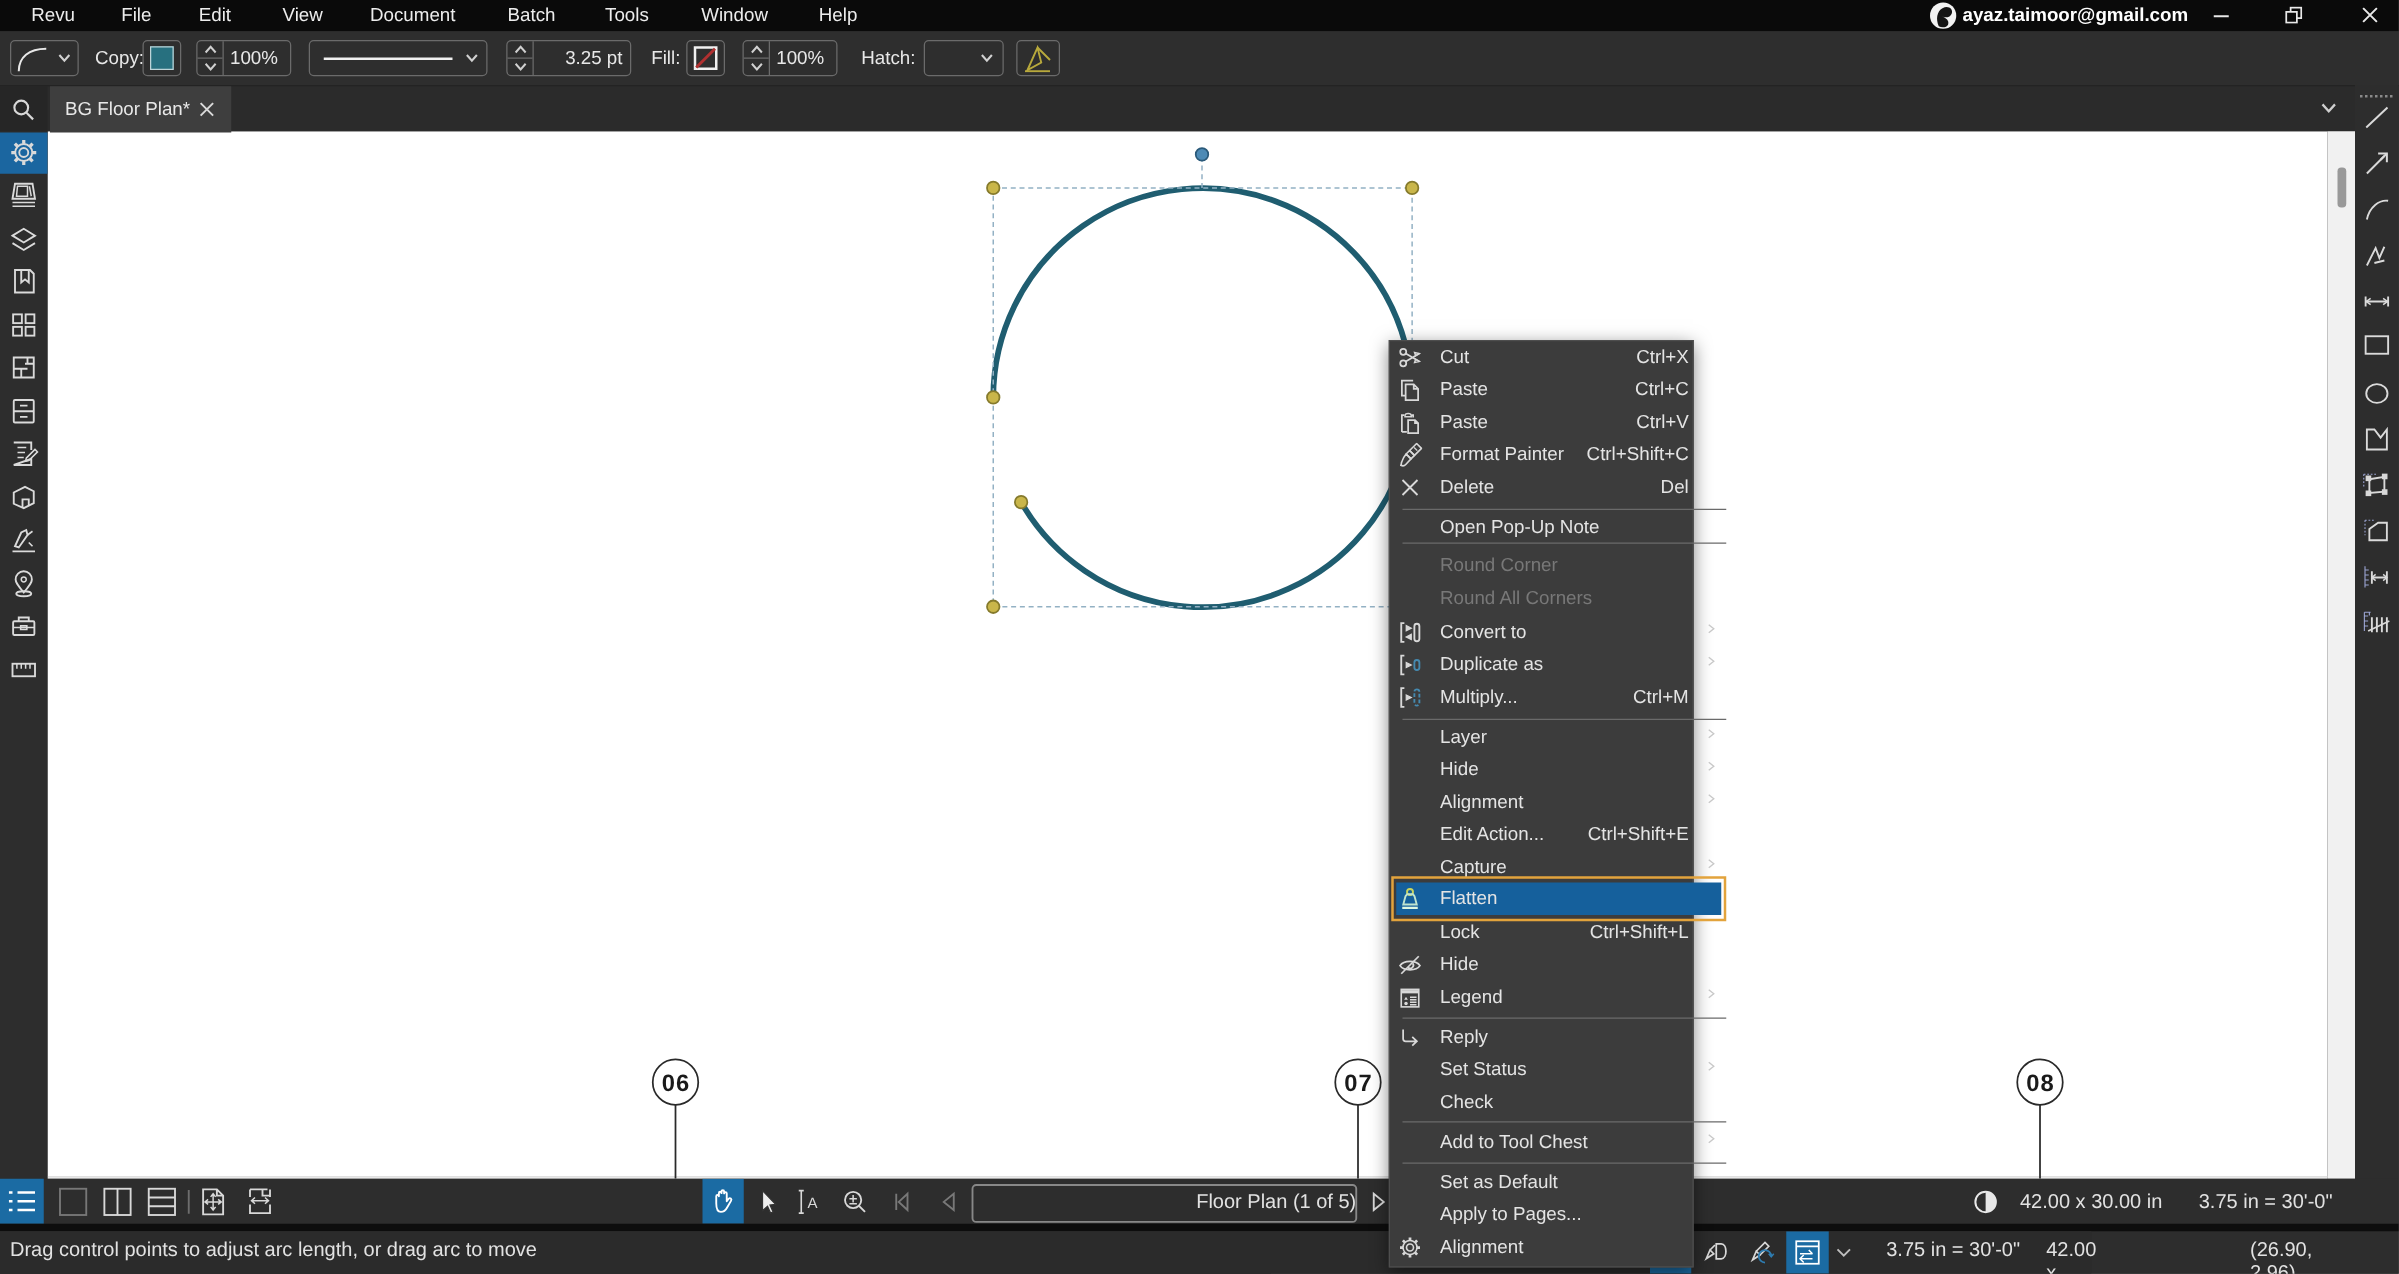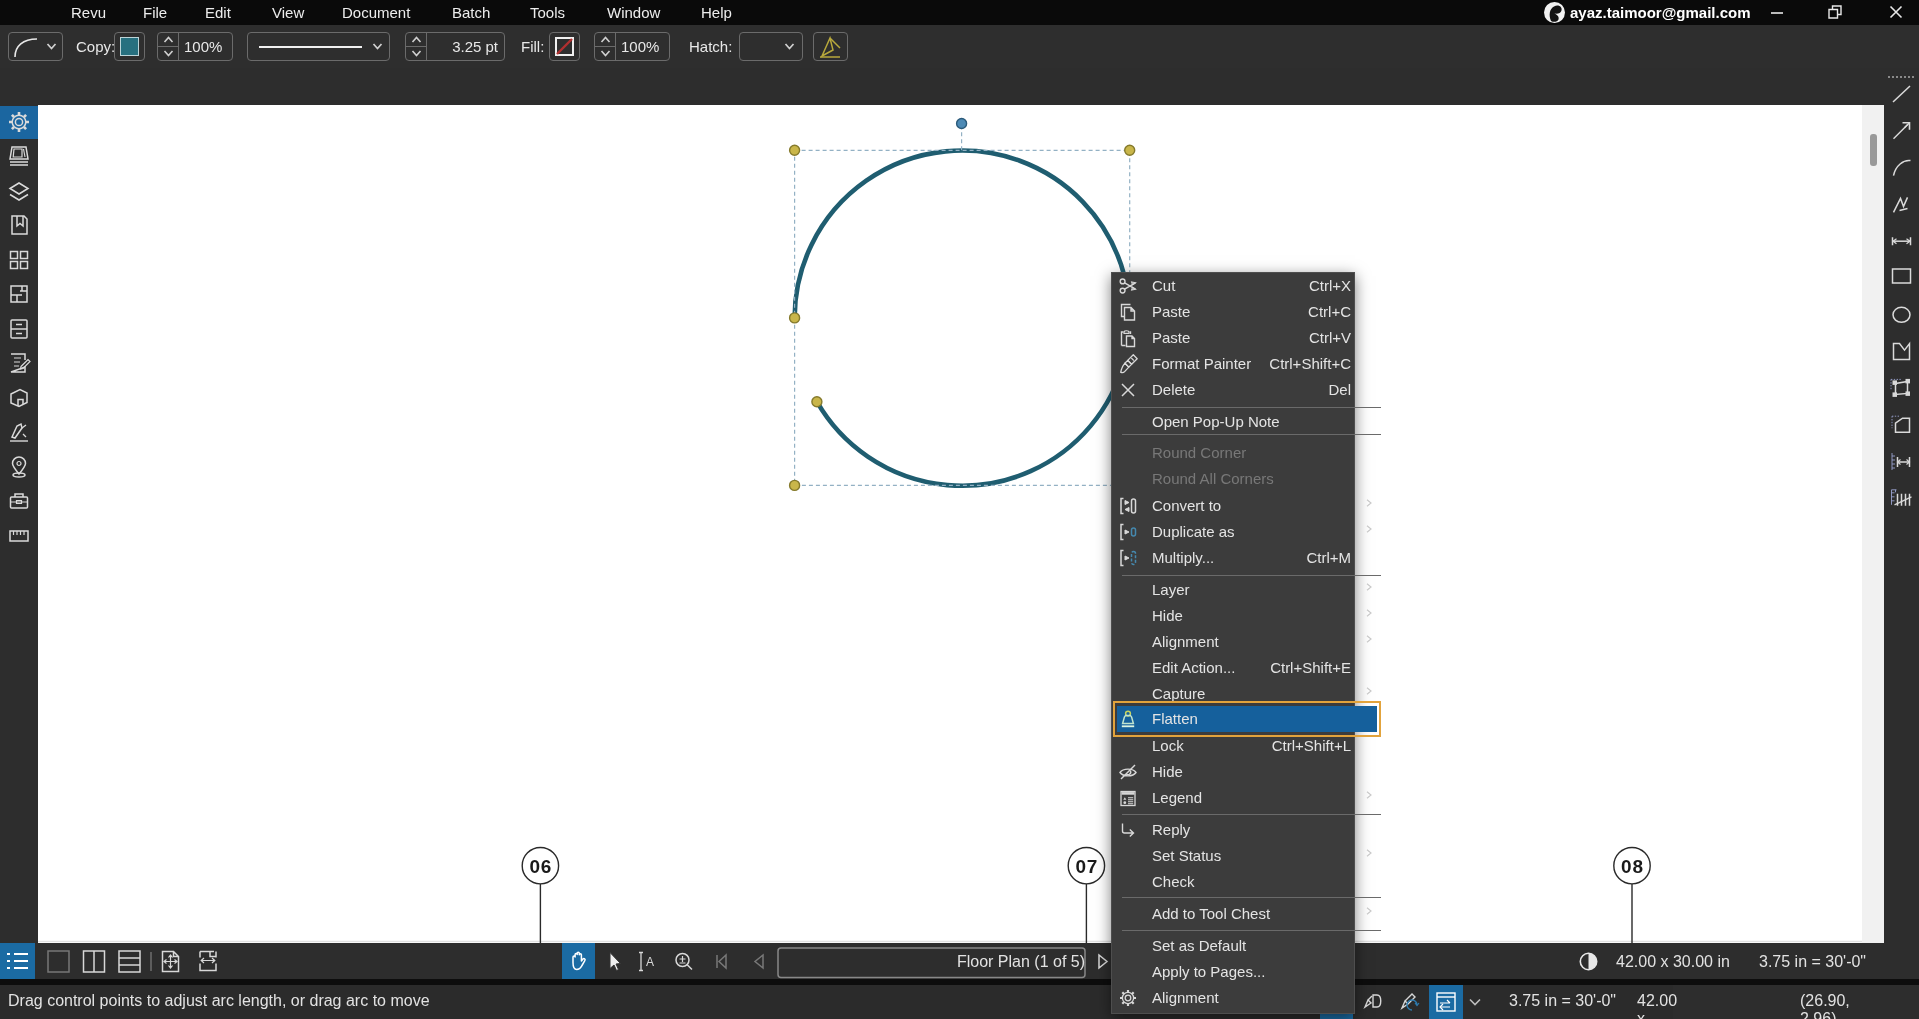--- a/index.html
+++ b/index.html
@@ -2,21 +2,21 @@
 <html><head>
 <meta charset="utf-8">
 <style>
 * { margin:0; padding:0; box-sizing:border-box; }
 html,body { width:1919px; height:1019px; overflow:hidden; background:#2d2d2d; }
 body { font-family:"Liberation Sans", sans-serif; }
 #root { position:relative; width:1919px; height:1019px; overflow:hidden; }
 .abs { position:absolute; }
 
 #titlebar { left:0; top:0; width:1919px; height:25px; background:#0a0a0a; }
-.mi { position:absolute; top:4px; font-size:15px; color:#ededed;margin-left:46px; }
+.mi { position:absolute; top:4px; font-size:15px; color:#ededed; }
 
 #toolbar { left:0; top:25px; width:1919px; height:43px; background:#2e2e2e; }
 .ctl { position:absolute; top:7px; height:29px; border:1px solid #6b6b6b; border-radius:4px; background:#2e2e2e; }
 .tlbl { position:absolute; top:13px; font-size:15px; color:#e8e8e8; }
 
 #tabbar { left:0; top:68px; width:1919px; height:37px; background:#2b2b2b; border-top:1px solid #232323; }
 #tab { position:absolute; left:40px; top:0; width:145px; height:37px; background:#3e3e3e; }
 
 #leftbar { left:0; top:105px; width:38px; height:838px; background:#2d2d2d; }
 #rightbar { left:1884px; top:68px; width:35px; height:875px; background:#2d2d2d; }
@@ -177,20 +177,36 @@
     </div>
 
     <div class="ctl" style="left:813px;width:35px">
       <svg style="position:absolute;left:4px;top:2px;width:25px;height:23px" viewBox="0 0 25 23">
         <path d="M4 21 L12 3 L15 15 Z" fill="none" stroke="#b8a93c" stroke-width="1.5"></path>
         <path d="M2 22 L22 22" stroke="#b8a93c" stroke-width="1.5"></path>
         <path d="M12 3 L22 13" stroke="#b8a93c" stroke-width="1.5"></path>
       </svg>
     </div>
   </div>
+  <div class="abs" id="tabbar">
+    <div style="position:absolute;left:0;top:0;width:38px;height:37px;background:#262626"></div>
+    <svg style="position:absolute;left:9px;top:9px;width:20px;height:20px" viewBox="0 0 20 20">
+        <circle cx="8" cy="8" r="5.5" fill="none" stroke="#d8d8d8" stroke-width="1.7"></circle>
+        <path d="M12.2 12.2 L17.5 17.5" stroke="#d8d8d8" stroke-width="1.7"></path>
+      </svg>
+    <div id="tab">
+      <span style="position:absolute;left:12px;top:10px;font-size:15px;color:#e8e8e8">BG Floor Plan*</span>
+      <svg style="position:absolute;left:119px;top:12px;width:13px;height:13px" viewBox="0 0 13 13">
+          <path d="M1.5 1.5 L11.5 11.5 M11.5 1.5 L1.5 11.5" stroke="#d8d8d8" stroke-width="1.6"></path>
+        </svg>
+    </div>
+    <svg style="position:absolute;left:1856px;top:12px;width:14px;height:11px" viewBox="0 0 14 11">
+        <path d="M2 2.5 L7 8 L12 2.5" fill="none" stroke="#cfcfcf" stroke-width="1.8"></path>
+      </svg>
+  </div>
   <div class="abs" id="leftbar">
     <div style="position:absolute;left:0;top:1px;width:38px;height:33px;background:#1b66a0"></div>
     <svg style="position:absolute;left:0;top:0;width:38px;height:838px" viewBox="0 0 38 838" fill="none" stroke="#dadada" stroke-width="1.5">
 
       <g transform="translate(19,17)">
         <circle r="3.6"></circle>
         <circle r="6.8"></circle>
         <g stroke-width="2.6">
             <path d="M0 -7 L0 -10 M0 7 L0 10 M-7 0 L-10 0 M7 0 L10 0 M-5 -5 L-7.1 -7.1 M5 5 L7.1 7.1 M-5 5 L-7.1 7.1 M5 -5 L7.1 -7.1"></path>
           </g>

